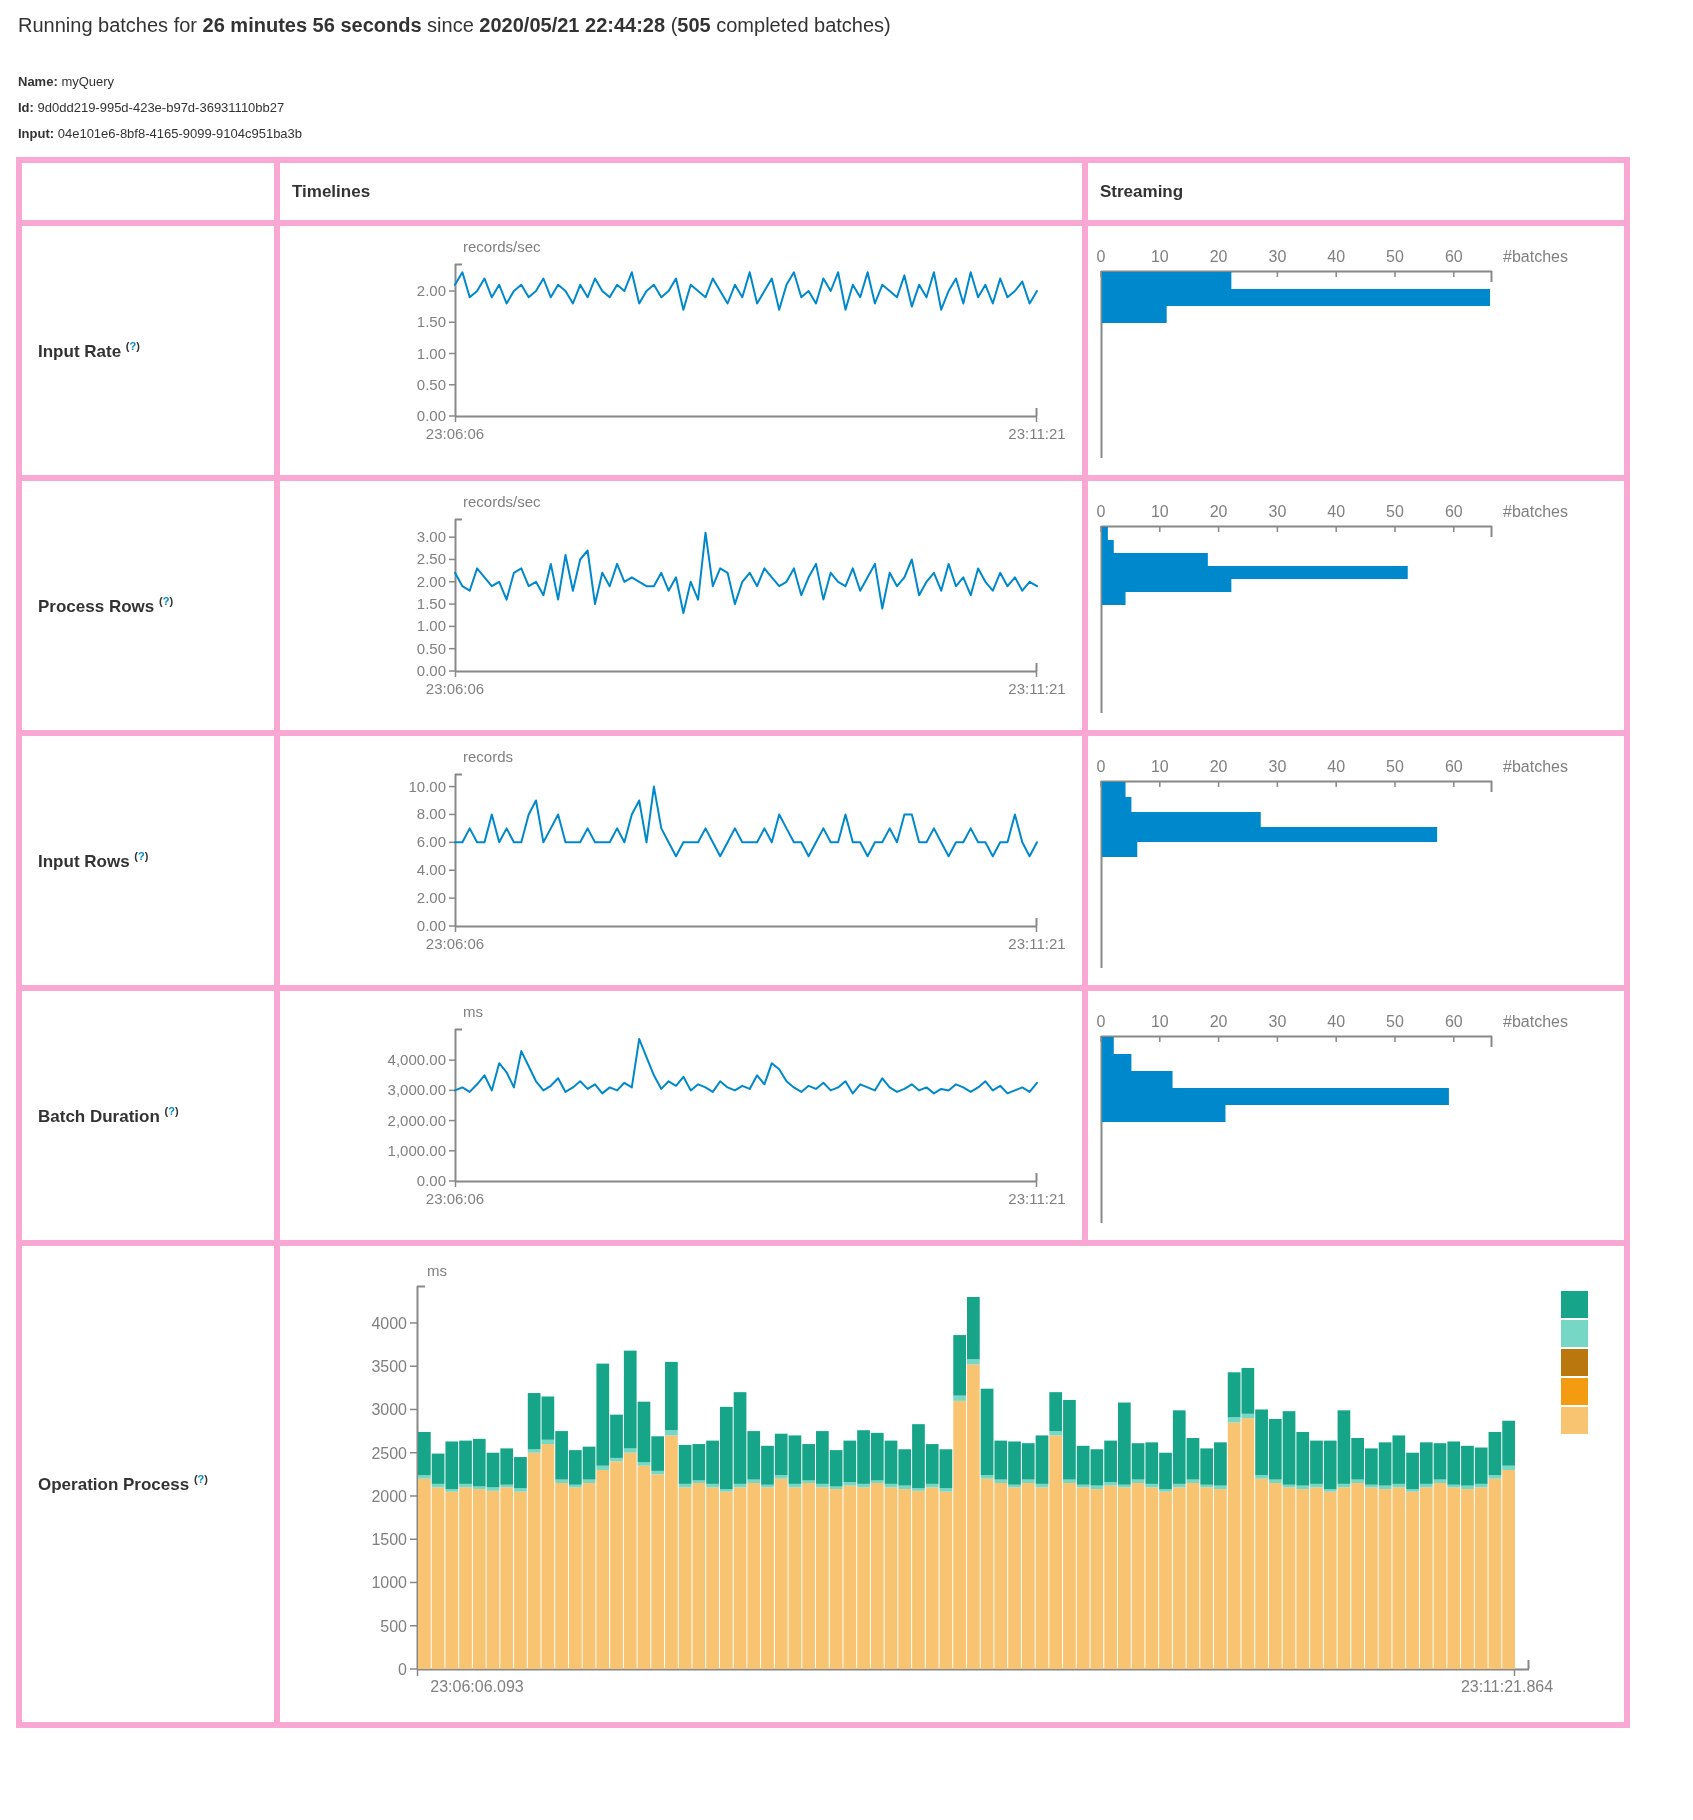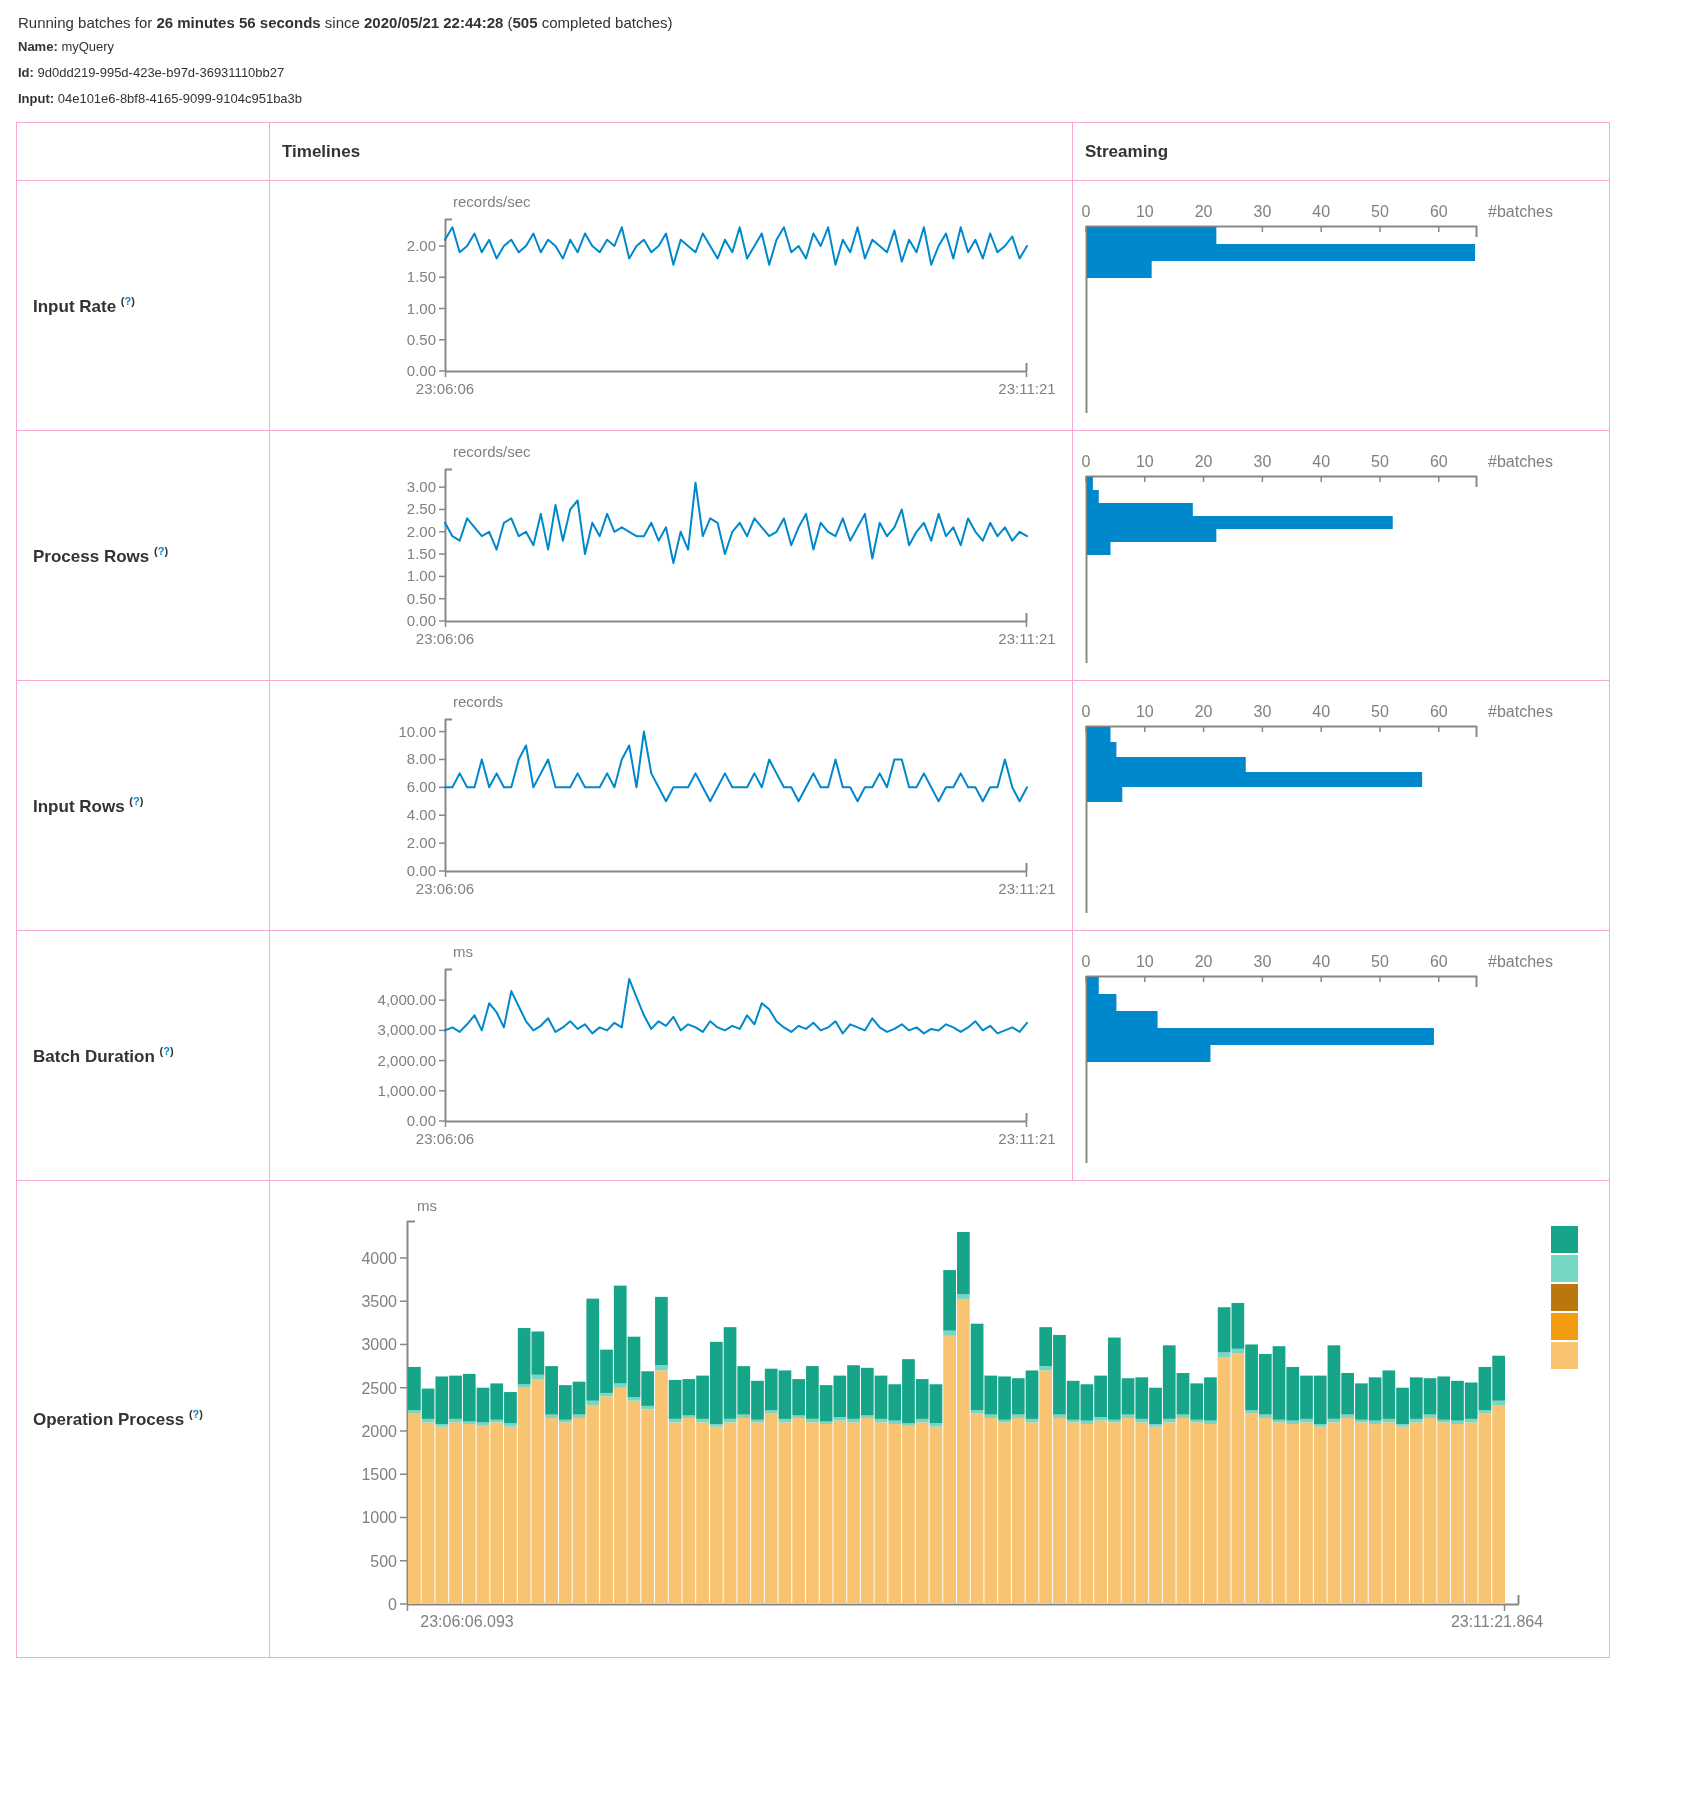--- a/index.html
+++ b/index.html
@@ -1,24 +1,24 @@
 <!DOCTYPE html>
 <html><head>
 <meta charset="utf-8">
 <style>
   html,body{margin:0;padding:0;background:#fff;color:#333;
     font-family:"Liberation Sans","DejaVu Sans",sans-serif;}
   .page{width:1693px;min-height:1820px;background:#fff;}
   .hdr{padding:14px 0 0 18px;}
   h1{font-size:29px;font-weight:bold;margin:6px 0 14px 0;color:#2b2b2b;}
-  .sub{font-size:15px;margin:0 0 8px 0;}
+  .sub{font-size:20px;margin:0 0 37px 0;}
   .meta-line{font-size:13px;margin:0 0 11px 0;}
   .b{font-weight:bold;}
   .stats-table{border-collapse:collapse;margin:16px 0 0 16px;table-layout:fixed;}
-  .stats-table td,.stats-table th{border:1px solid #f9a8d4;padding:0;vertical-align:middle;}
+  .stats-table td,.stats-table th{border:6px solid #f9a8d4;padding:0;vertical-align:middle;}
   .stats-table th{height:57px;text-align:left;font-size:17px;font-weight:bold;color:#333;padding-left:12px;}
   .label-cell{width:236px;padding-left:16px !important;font-size:17px;font-weight:bold;color:#333;margin-left:24px;}
   .tl-cell{width:802px;}
   .hist-cell{width:536px;}
   .row-chart{height:249px;}
   .row-op{height:476px;}
   svg{display:block;}
   sup.help{font-size:11px;font-weight:bold;}
   sup.help .q{color:#0088cc;}
 </style>

